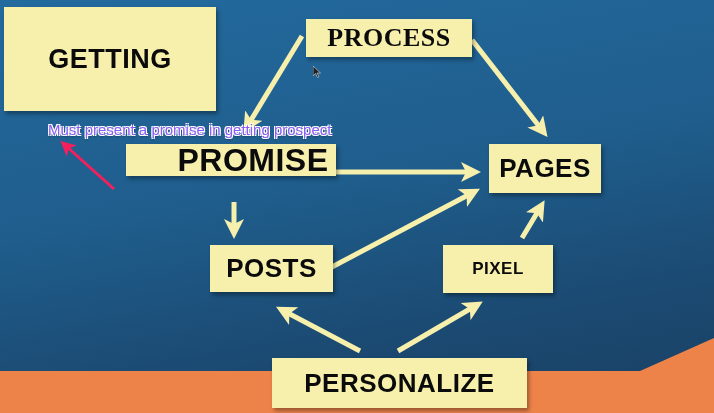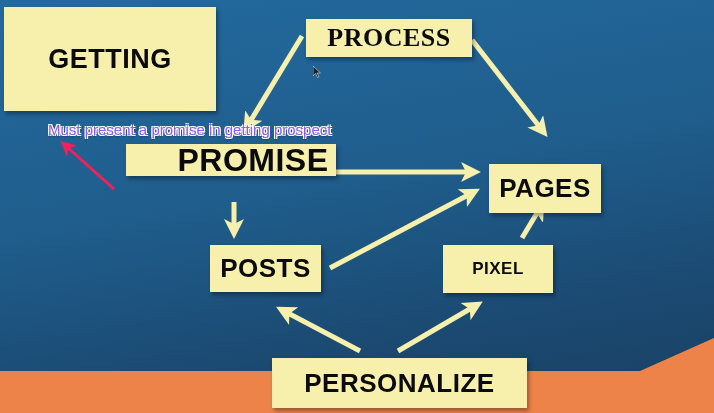--- a/index.html
+++ b/index.html
@@ -59,25 +59,25 @@
 </div>
 
 <div class="box" style="left:306px;top:19px;width:166px;height:38px;font-size:26px;font-family:Liberation Serif, serif;">
   <span>PROCESS</span>
 </div>
 
 <div class="box" style="left:126px;top:144px;width:166px;height:32px;font-size:32px;padding-left:44px;">
   <span>PROMISE</span>
 </div>
 
-<div class="box" style="left:489px;top:144px;width:112px;height:49px;font-size:26px;margin-top:20px;">
+<div class="box" style="left:489px;top:144px;width:112px;height:49px;font-size:26px;">
   <span>PAGES</span>
 </div>
 
-<div class="box" style="left:210px;top:245px;width:111px;height:47px;font-size:26px;">
+<div class="box" style="left:210px;top:245px;width:123px;height:47px;font-size:26px;">
   <span>POSTS</span>
 </div>
 
 <div class="box" style="left:443px;top:245px;width:110px;height:48px;font-size:17px;">
   <span>PIXEL</span>
 </div>
 
 <div class="box" style="left:260px;top:358px;width:255px;height:50px;font-size:26px;margin-left:12px;">
   <span>PERSONALIZE</span>
 </div>

